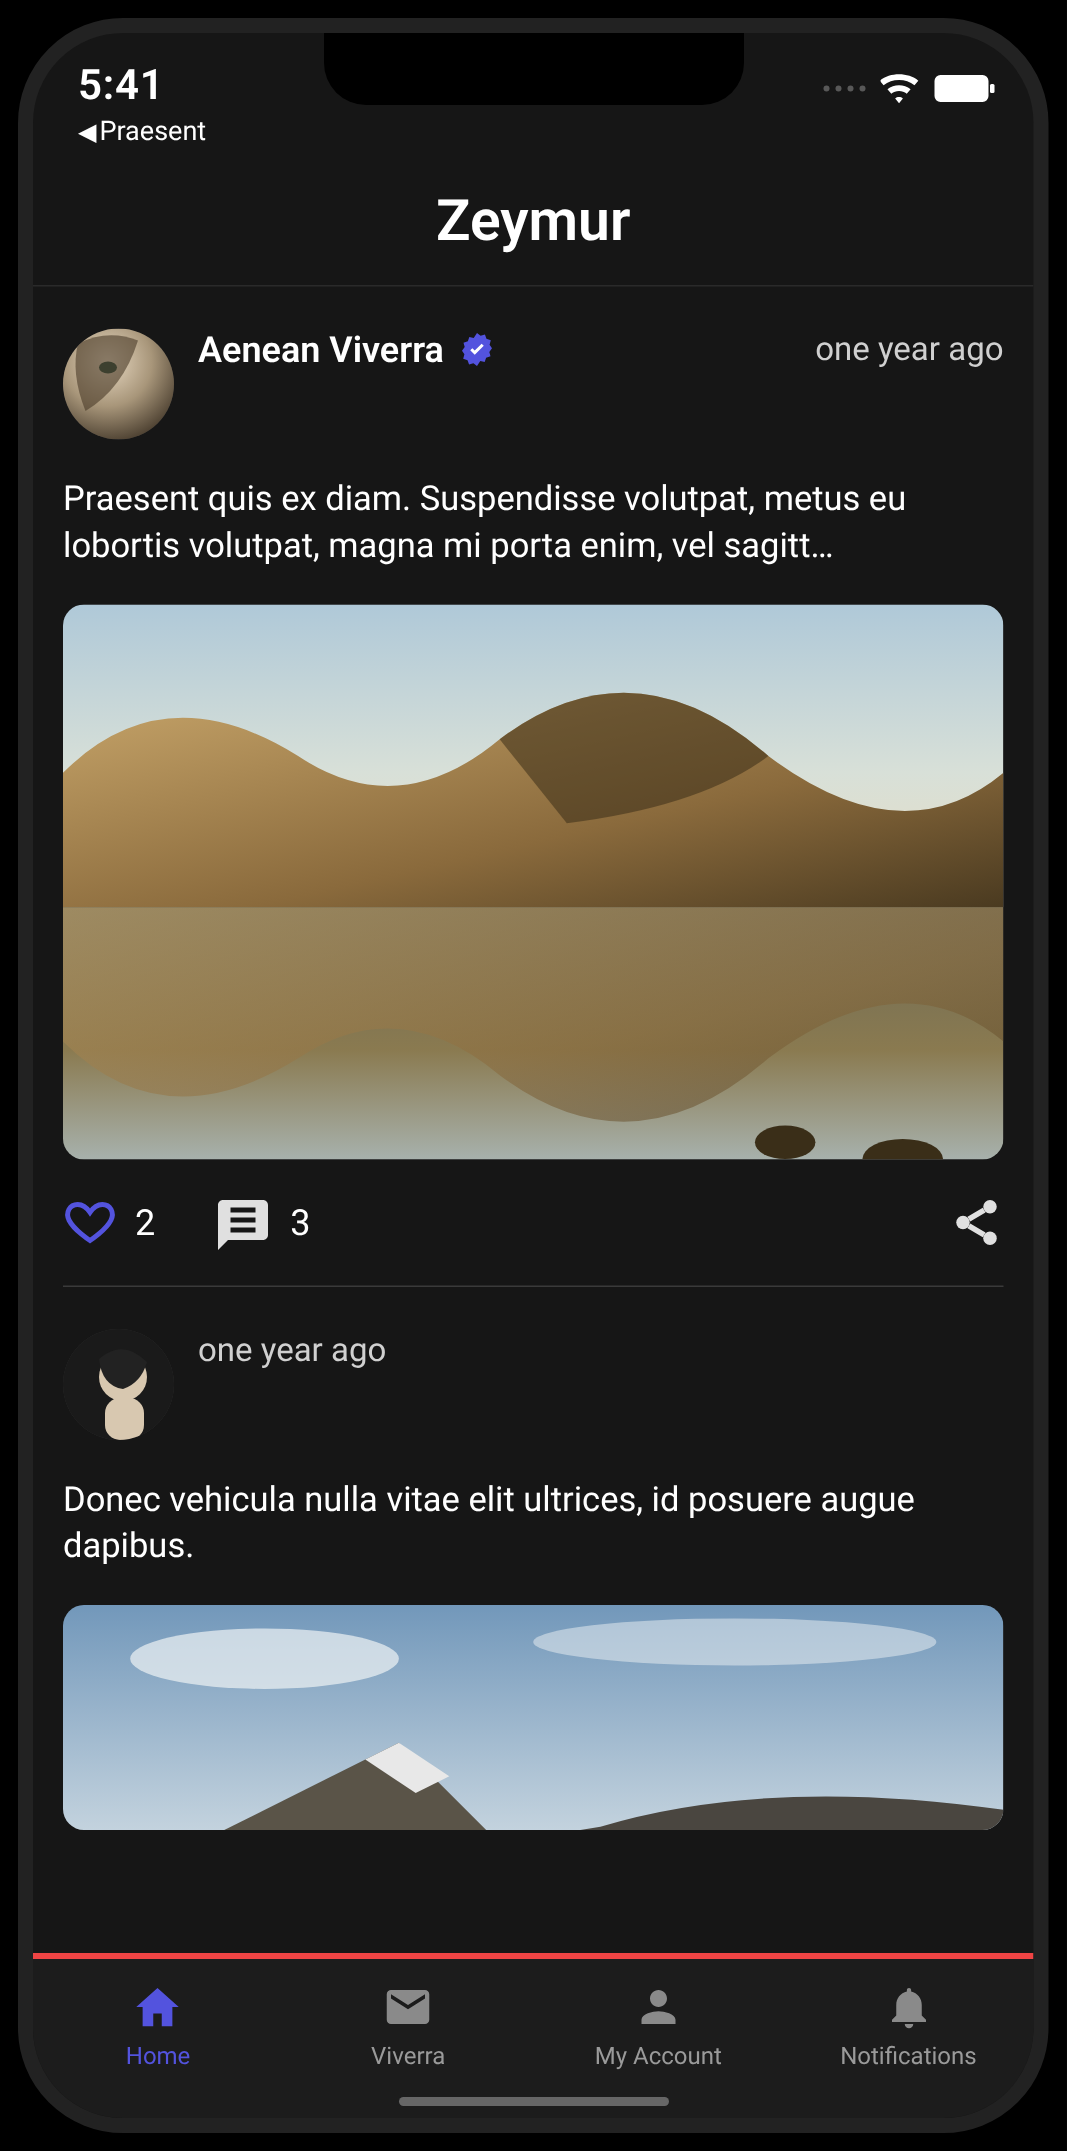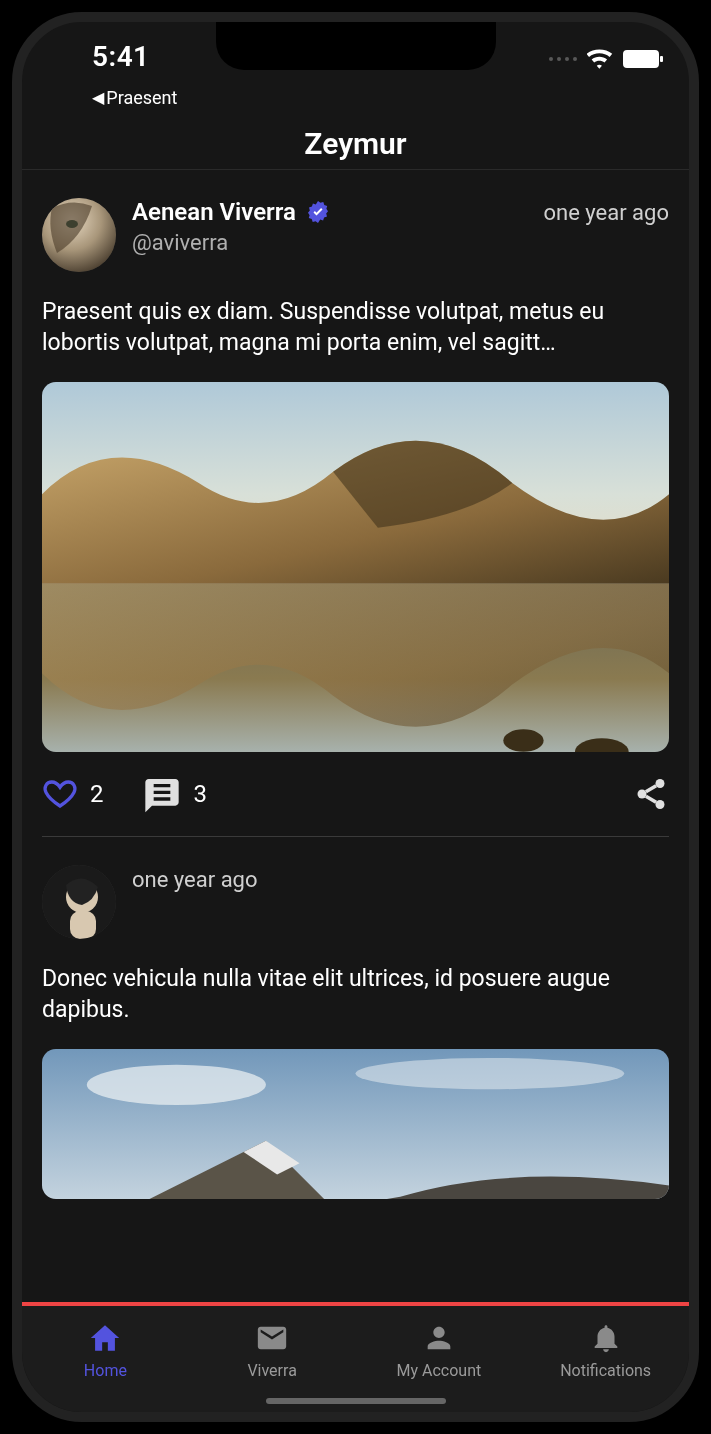--- a/index.html
+++ b/index.html
@@ -40,61 +40,61 @@
   .statusbar {
     display: flex;
     align-items: flex-start;
     justify-content: space-between;
     padding: 18px 30px 0 30px;
     height: 90px;
     color: #fff;
     position: relative;
     z-index: 40;
   }
-  .sb-left { display: flex; flex-direction: column; gap: 14px; margin-left: 40px; }
+  .sb-left { display: flex; flex-direction: column; gap: 4px; }
   .sb-time { font-size: 28px; font-weight: 600; letter-spacing: 0.5px; }
   .sb-back { font-size: 18px; display: flex; align-items: center; gap: 2px; }
   .sb-back .arr { font-size: 16px; }
   .sb-right { display: flex; align-items: center; gap: 10px; padding-top: 6px; }
   .dots { display: flex; gap: 4px; opacity: 0.4; }
   .dots span { width: 4px; height: 4px; border-radius: 50%; background: #bbb; }
   .wifi-svg { width: 26px; height: 26px; fill: #fff; }
   .batt {
     width: 36px; height: 18px; border: 2px solid #fff; border-radius: 4px;
     position: relative; background: #fff;
   }
   .batt::after {
     content: ""; position: absolute; right: -6px; top: 4px;
     width: 3px; height: 6px; background: #fff; border-radius: 1px;
   }
   
   .app-header {
     text-align: center;
     color: #fff;
-    font-size: 30px;
+    font-size: 38px;
     font-weight: 600;
-    padding: 14px 0 8px 0;
+    padding: 14px 0 20px 0;
     border-bottom: 1px solid #2a2a2a;
   }
   
   .feed {
     height: calc(100% - 90px - 78px - 110px);
     overflow: hidden;
     padding: 0 20px;
   }
   .post { padding-top: 28px; }
   .post-header {
     display: flex; align-items: flex-start; gap: 16px;
   }
   .avatar {
     width: 74px; height: 74px; border-radius: 50%; overflow: hidden; flex-shrink: 0;
     background: #333;
   }
   .avatar svg { width: 100%; height: 100%; display: block; }
-  .post-meta { flex: 1; display: flex; flex-direction: column; gap: 4px; }
+  .post-meta { flex: 1; display: flex; gap: 4px; }
   .name-row { display: flex; align-items: center; gap: 10px; }
   .display-name { color: #fff; font-size: 24px; font-weight: 600; }
   .verified { width: 24px; height: 24px; }
   .handle { color: #b0b0b0; font-size: 22px; }
   .timestamp { color: #d0d0d0; font-size: 22px; padding-top: 2px; }
   .post-body {
     color: #fff; font-size: 23px; line-height: 1.35;
     margin-top: 24px;
     display: -webkit-box;
     -webkit-line-clamp: 2;
@@ -198,21 +198,20 @@
             </svg>
           </div>
           <div class="post-meta">
             <div class="name-row">
               <span class="display-name">Aenean Viverra</span>
               <svg class="verified" viewBox="0 0 24 24">
                 <path fill="#5353de" d="M12 1l2.4 1.8L17.3 2l1 2.9 2.9 1-.8 2.9L22 11.2l-1.8 2.4.8 2.9-2.9 1-1 2.9-2.9-.8L12 23l-2.4-1.8L6.7 22l-1-2.9-2.9-1 .8-2.9L2 12.8l1.8-2.4L3 7.5l2.9-1 1-2.9 2.9.8L12 1z"></path>
                 <path fill="#fff" d="M10.5 15.5l-3-3 1.4-1.4 1.6 1.6 4.6-4.6 1.4 1.4z"></path>
               </svg>
             </div>
-            <span class="handle">@aviverra</span>
           </div>
           <span class="timestamp">one year ago</span>
         </div>
 
         <div class="post-body">Praesent quis ex diam. Suspendisse volutpat, metus eu lobortis volutpat, magna mi porta enim, vel sagitt…</div>
 
         <div class="post-image" aria-label="lake-mountains-landscape">
           <svg viewBox="0 0 560 370" preserveAspectRatio="xMidYMid slice">
             <defs>
               <linearGradient id="sky1" x1="0" y1="0" x2="0" y2="1">

